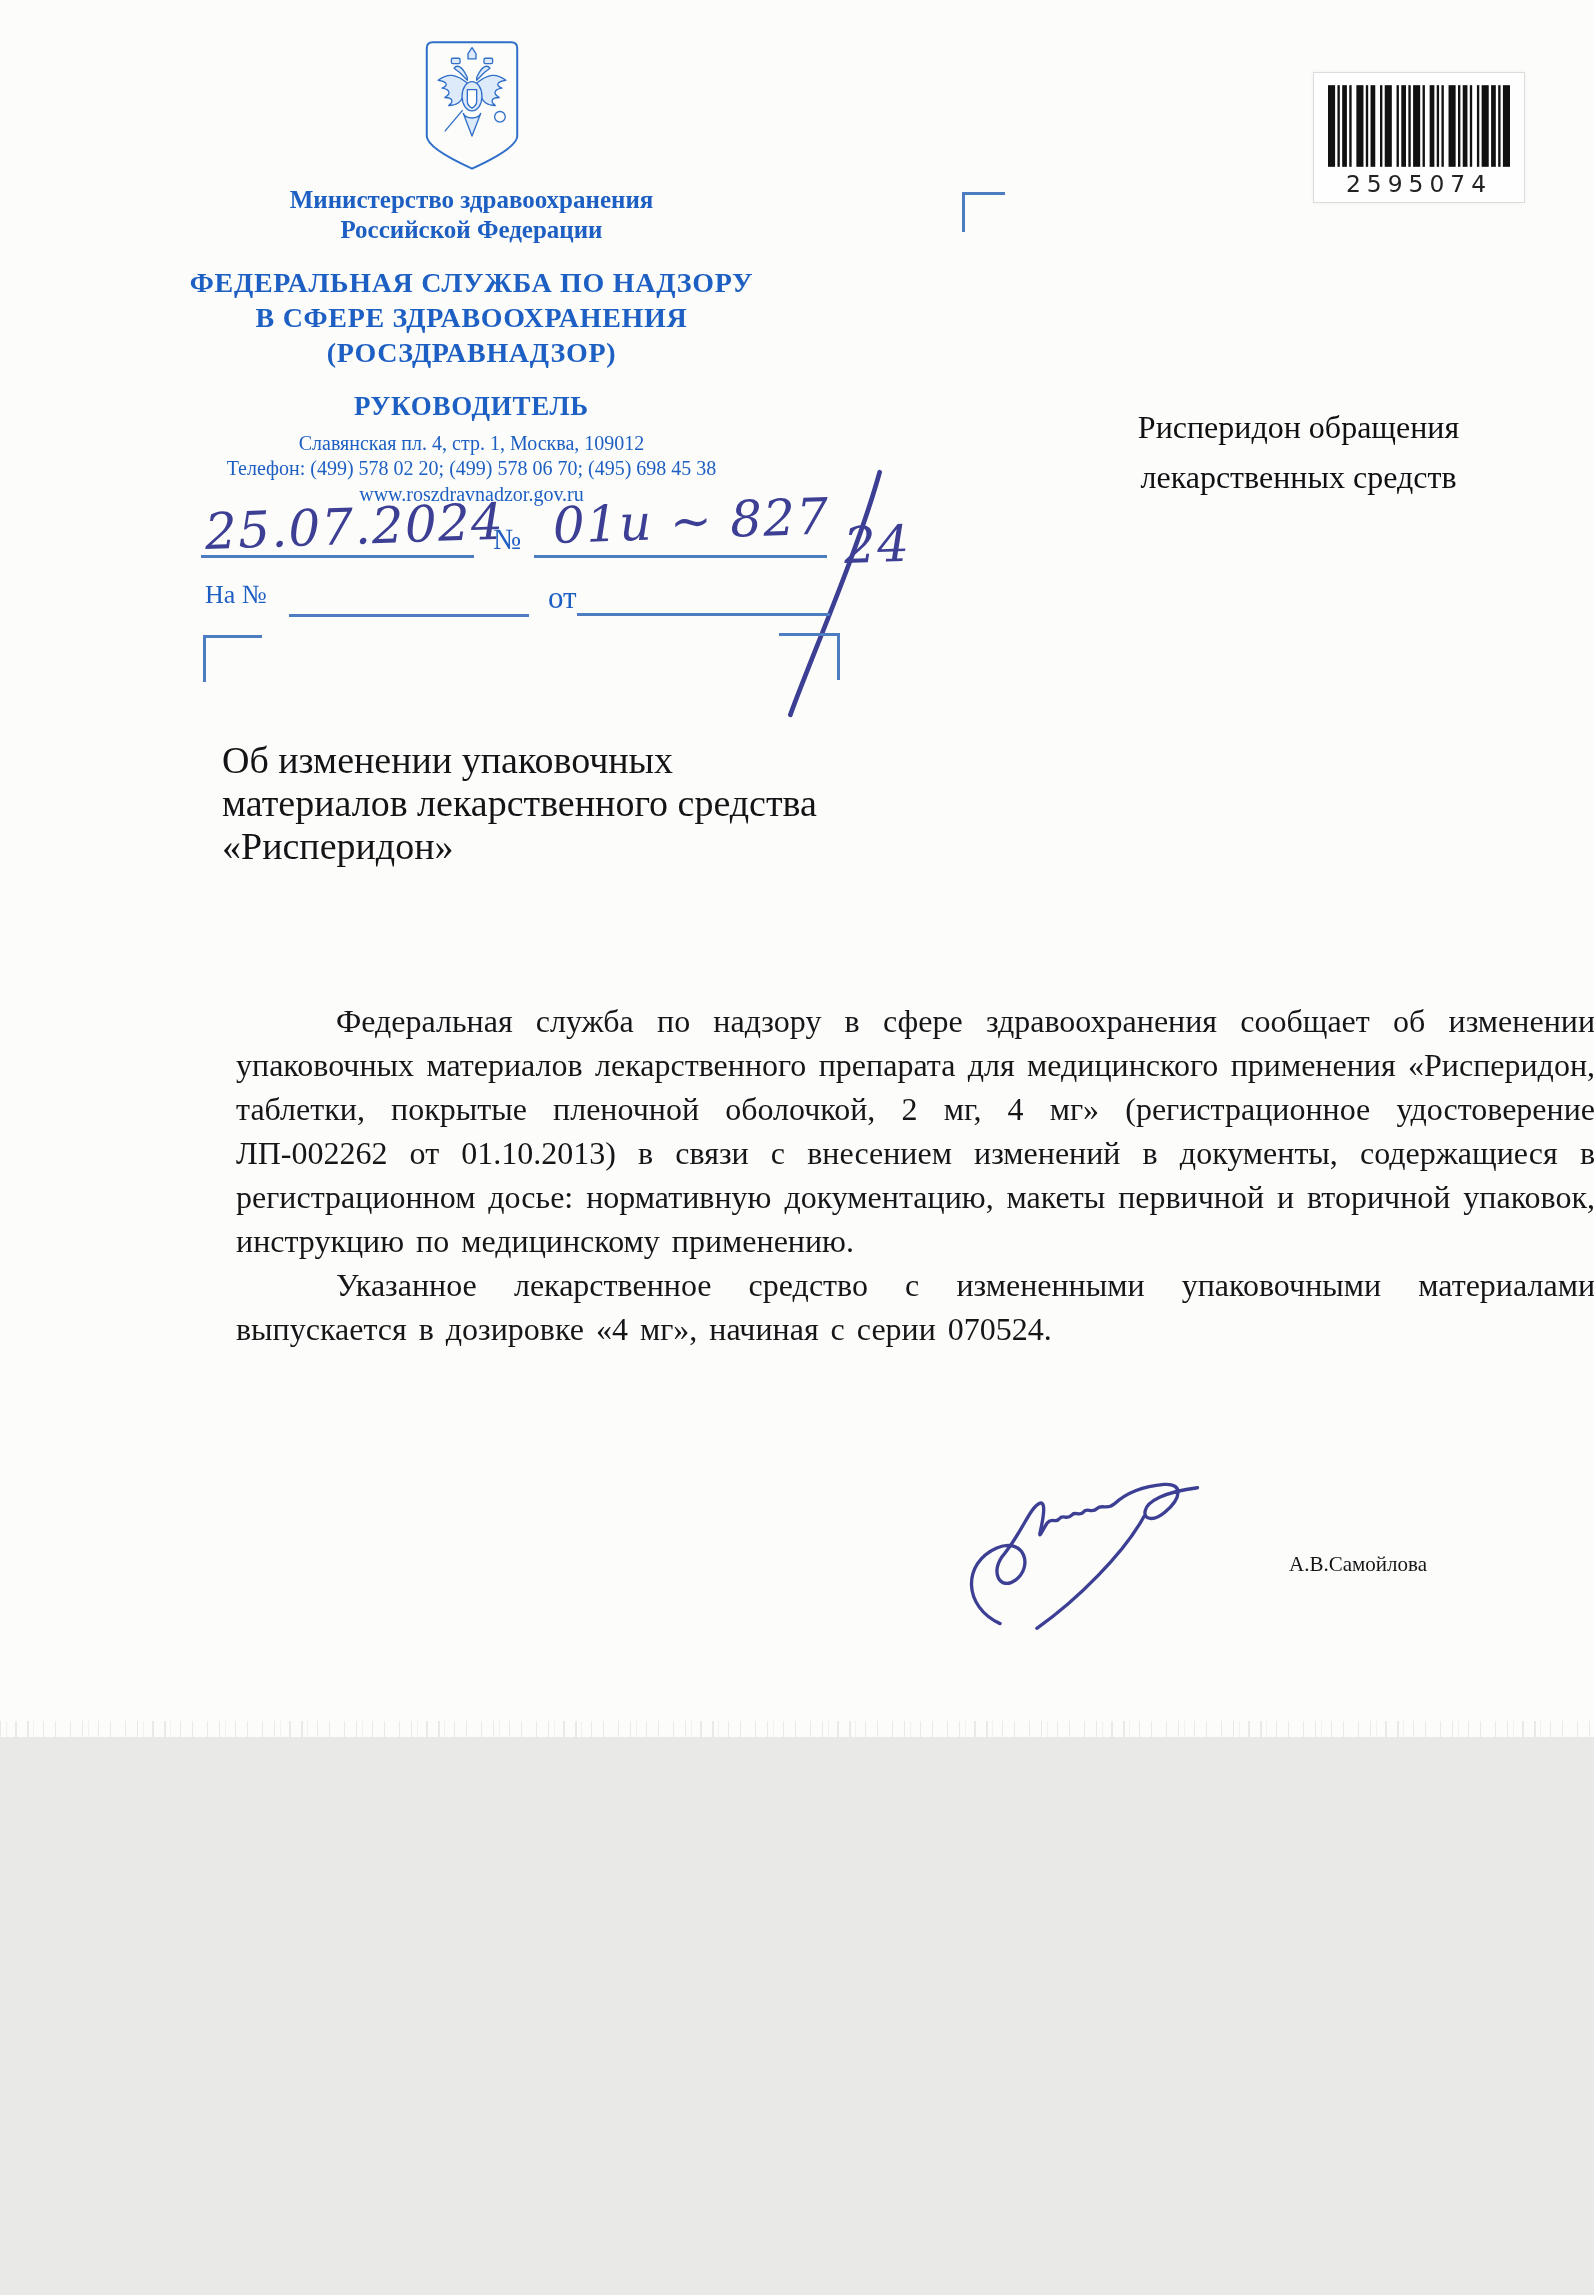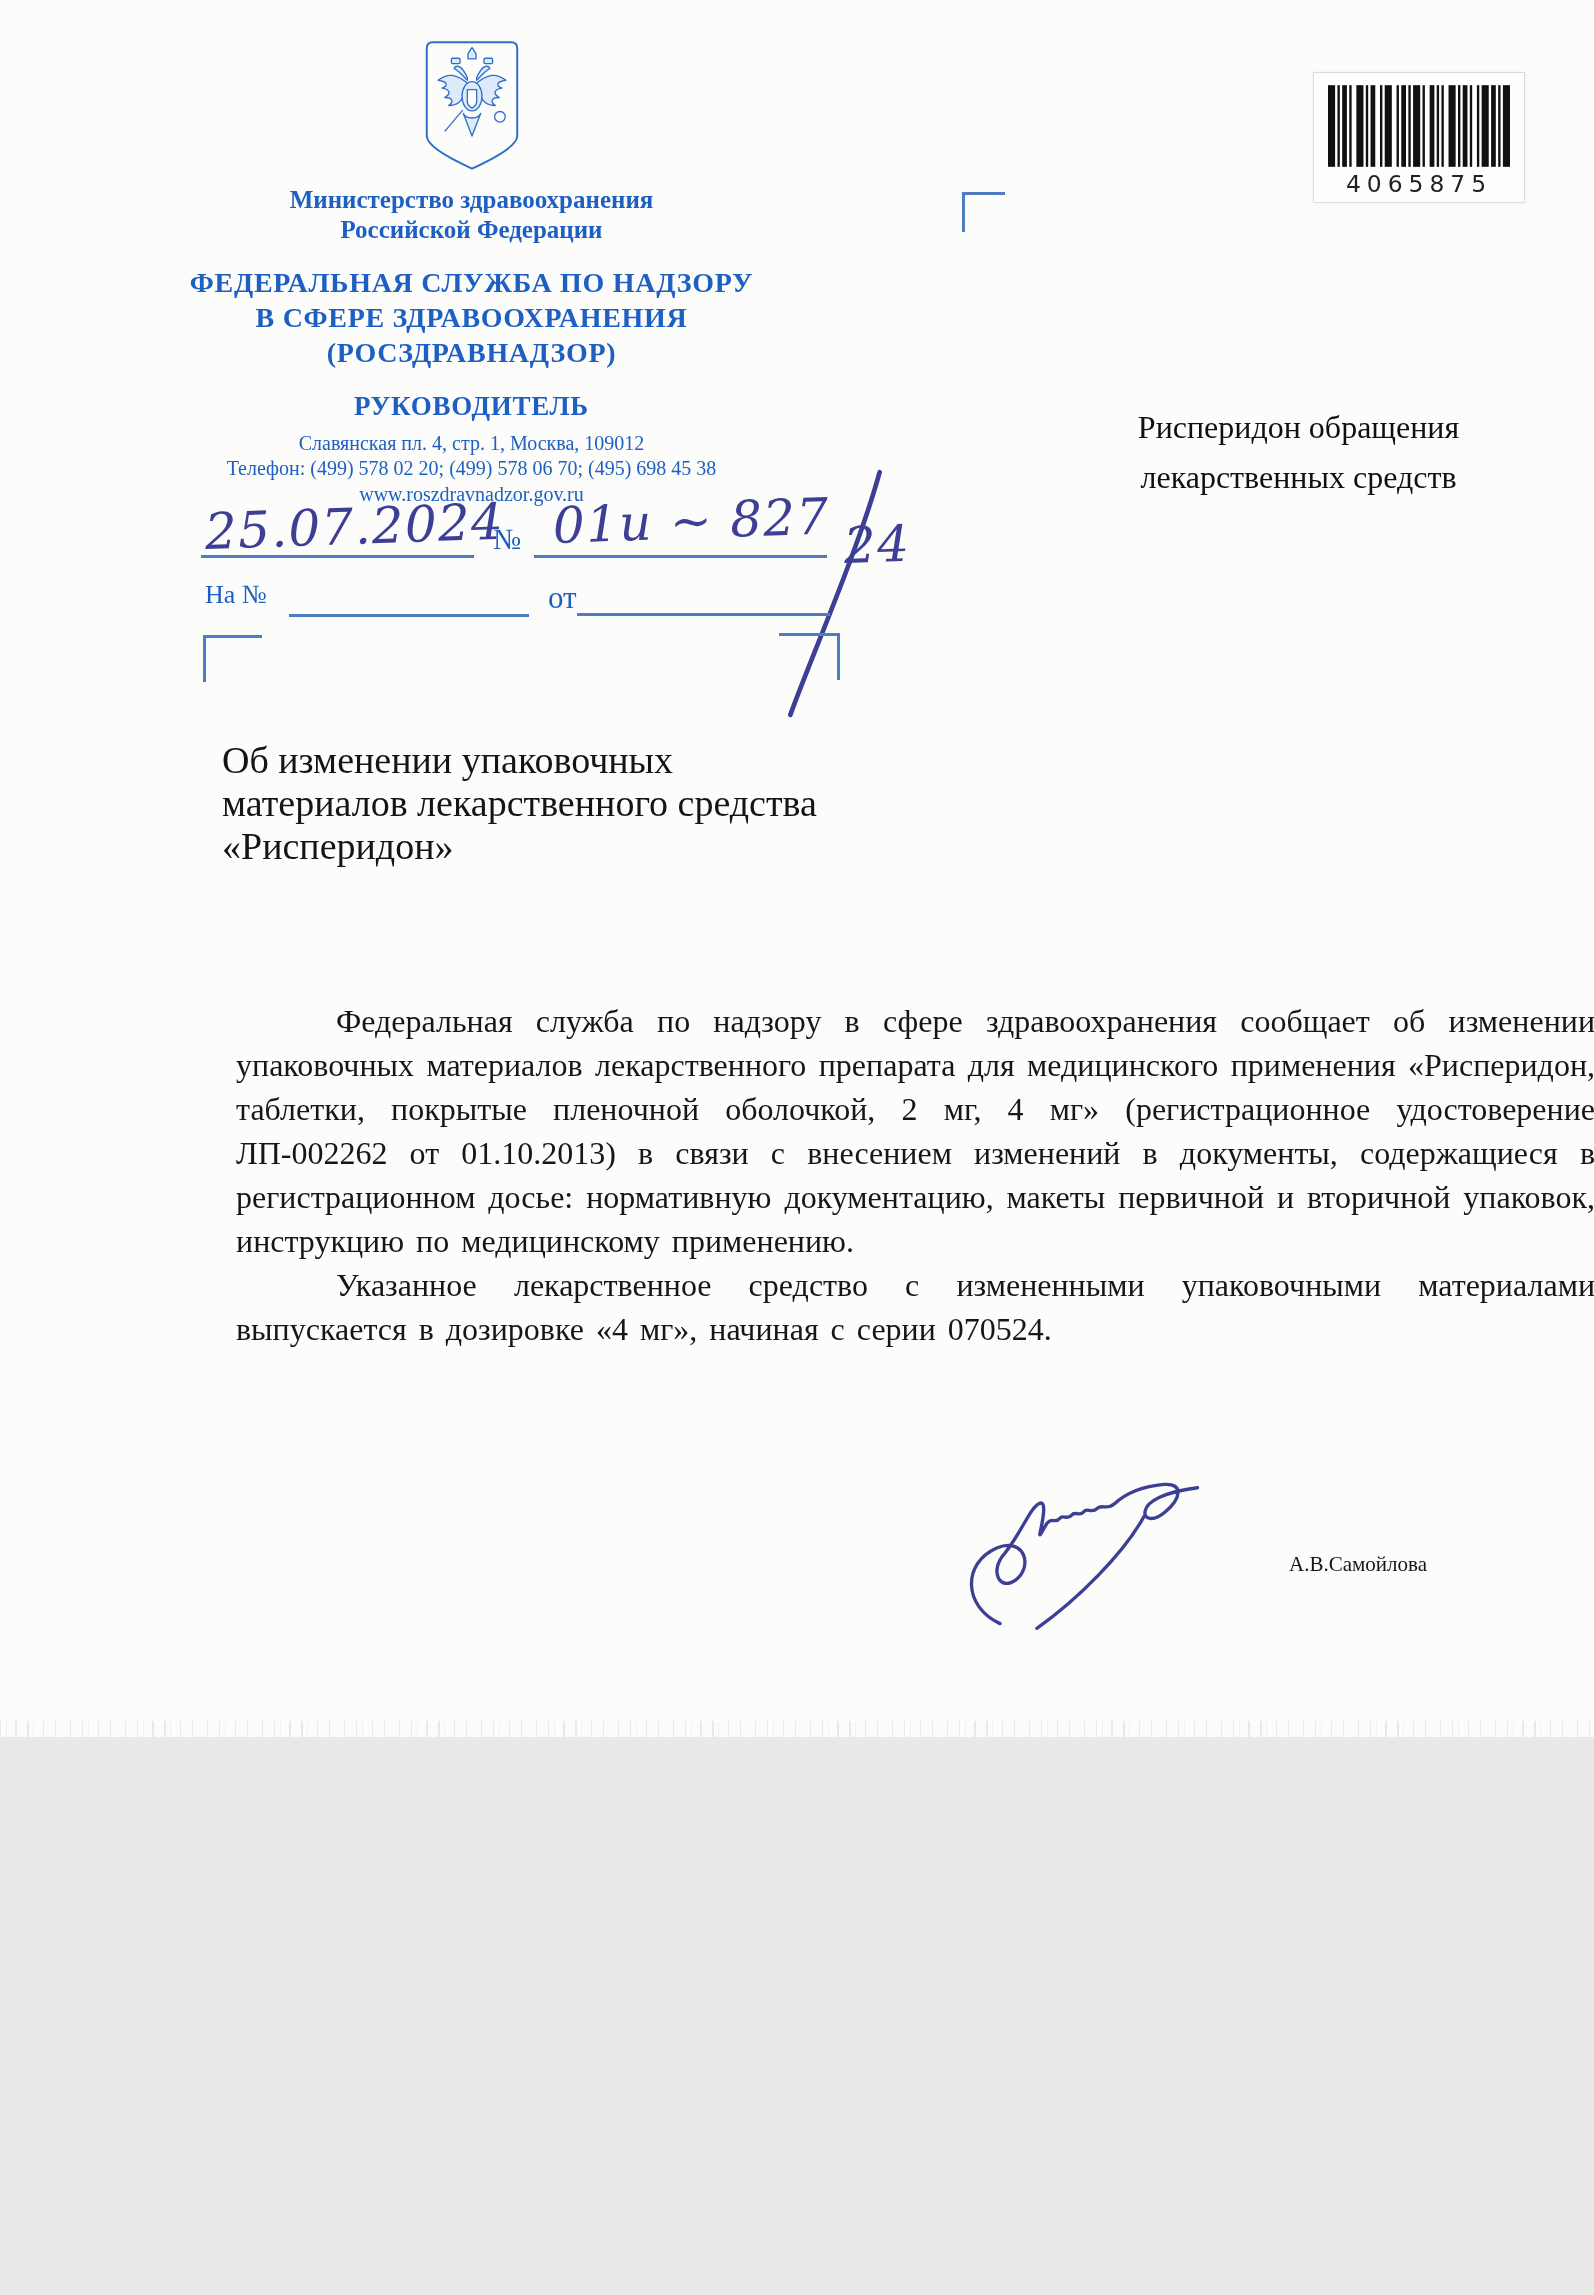--- a/index.html
+++ b/index.html
@@ -157,21 +157,21 @@
         <rect x="180.16" y="0" width="10.60" height="122" fill="#111"></rect>
         <rect x="194.29" y="0" width="3.53" height="122" fill="#111"></rect>
         <rect x="201.35" y="0" width="7.06" height="122" fill="#111"></rect>
         <rect x="211.95" y="0" width="3.53" height="122" fill="#111"></rect>
         <rect x="222.55" y="0" width="3.53" height="122" fill="#111"></rect>
         <rect x="229.61" y="0" width="10.60" height="122" fill="#111"></rect>
         <rect x="243.74" y="0" width="7.06" height="122" fill="#111"></rect>
         <rect x="254.34" y="0" width="3.53" height="122" fill="#111"></rect>
         <rect x="261.40" y="0" width="10.60" height="122" fill="#111"></rect>
       </svg>
-    <div class="barcode-number">4065875</div>
+    <div class="barcode-number">2595074</div>
   </div>
 
   <div class="corner" style="left:962px;top:192px;">
     <span class="h" style="left:0;width:43px;"></span>
     <span class="v" style="left:0;height:40px;"></span>
   </div>
 
   <div class="recipient">
     <div>Рисперидон обращения</div>
     <div>лекарственных средств</div>

